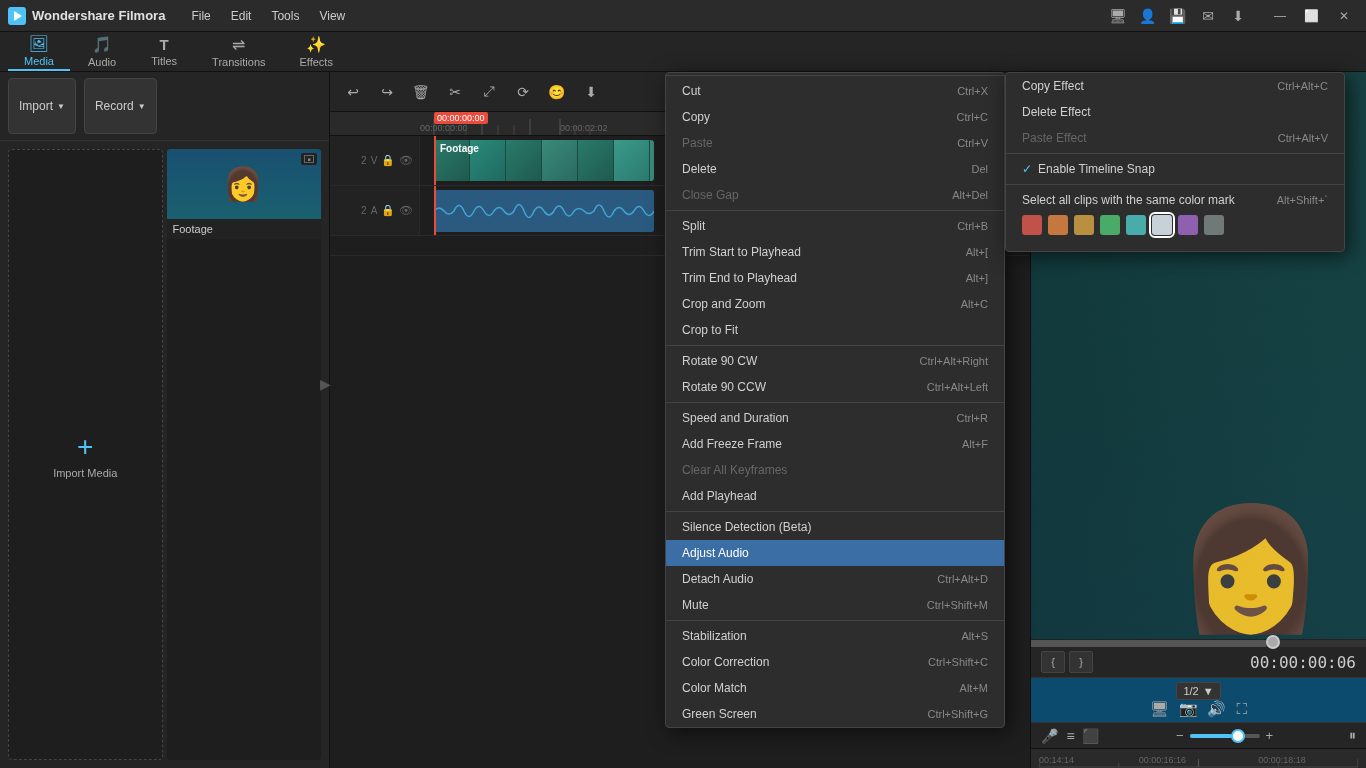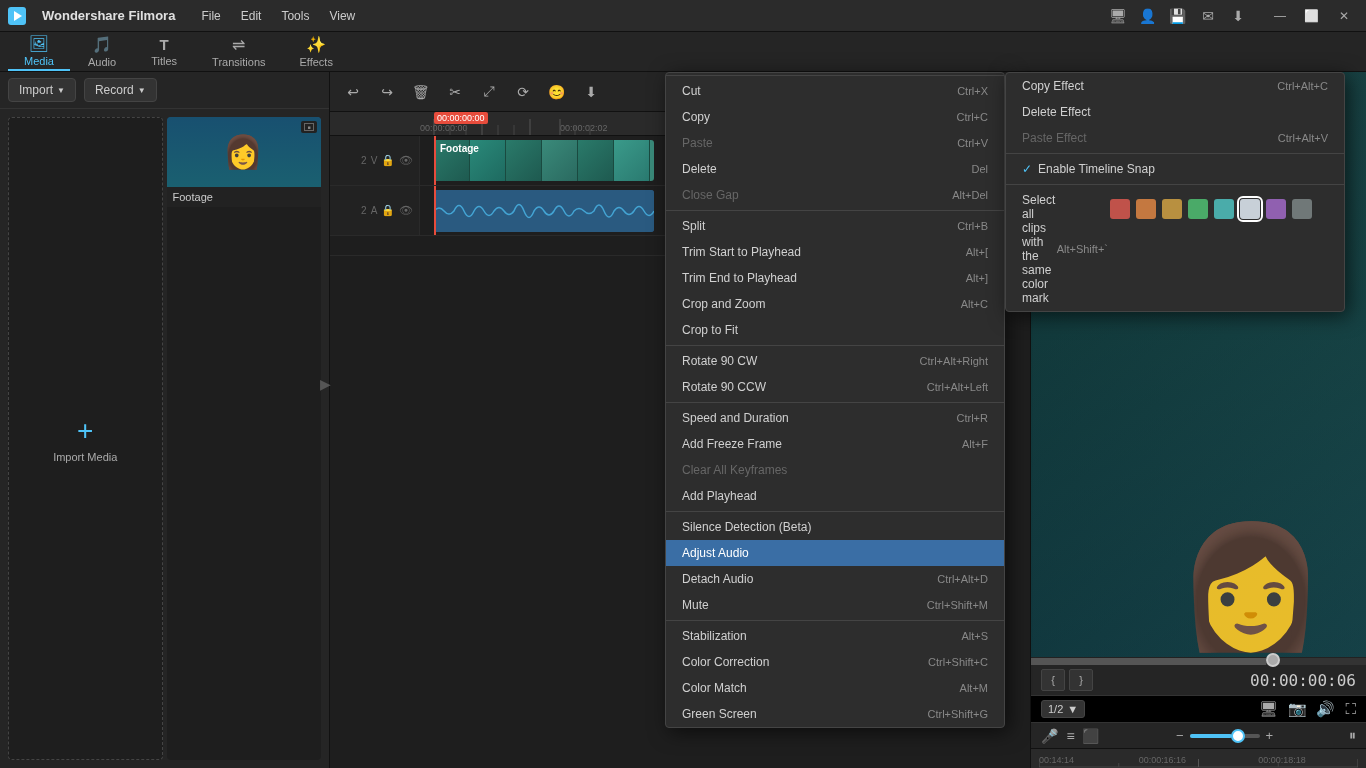--- a/index.html
+++ b/index.html
@@ -1,41 +1,41 @@
 <!DOCTYPE html>
 <html><head>
   <meta charset="utf-8">
   <style>
     * { margin: 0; padding: 0; box-sizing: border-box; }
     body { width: 1366px; height: 768px; overflow: hidden; background: #1e1e1e; font-family: 'Segoe UI', Arial, sans-serif; font-size: 13px; color: #d0d0d0; }
 
     
     .titlebar { display: flex; align-items: center; height: 32px; background: #2b2b2b; padding: 0 8px; border-bottom: 1px solid #111; }
-    .titlebar .logo { display: flex; align-items: center; gap: 16px; color: #e0e0e0; font-size: 13px; font-weight: 600; margin-right: 16px; }
+    .titlebar .logo { display: flex; align-items: center; gap: 6px; color: #e0e0e0; font-size: 13px; font-weight: 600; margin-right: 16px; }
     .titlebar .logo svg { width: 18px; height: 18px; }
     .menu-bar { display: flex; gap: 0; }
     .menu-bar .menu-item { padding: 4px 10px; color: #ccc; font-size: 12px; cursor: pointer; }
     .titlebar-right { margin-left: auto; display: flex; align-items: center; gap: 10px; }
     .titlebar-right .tb-icon { width: 20px; height: 20px; display: flex; align-items: center; justify-content: center; color: #aaa; cursor: pointer; font-size: 14px; }
     .win-controls { display: flex; gap: 4px; margin-left: 8px; }
     .win-btn { width: 28px; height: 28px; display: flex; align-items: center; justify-content: center; color: #aaa; font-size: 12px; cursor: pointer; }
 
     
     .nav-tabs { display: flex; align-items: stretch; height: 40px; background: #252525; border-bottom: 1px solid #111; padding: 0 8px; gap: 2px; }
     .nav-tab { display: flex; flex-direction: column; align-items: center; justify-content: center; padding: 0 16px; cursor: pointer; color: #aaa; font-size: 11px; gap: 2px; min-width: 60px; }
     .nav-tab .tab-icon { font-size: 16px; }
     .nav-tab.active { color: #4fc3f7; border-bottom: 2px solid #4fc3f7; }
 
     
     .main-layout { display: flex; height: calc(768px - 32px - 40px); }
 
     
     .left-panel { width: 330px; background: #252525; border-right: 1px solid #111; display: flex; flex-direction: column; flex-shrink: 0; }
     .left-panel-header { display: flex; align-items: center; padding: 6px 8px; gap: 8px; border-bottom: 1px solid #333; }
-    .btn-dropdown { display: flex; align-items: center; gap: 4px; background: #333; border: 1px solid #444; border-radius: 4px; padding: 4px 10px; cursor: pointer; color: #ccc; font-size: 12px; }
+    .btn-dropdown { display: flex; align-items: center; gap: 4px; background: #333; border: 1px solid #444; border-radius: 4px; padding: 20px 10px; cursor: pointer; color: #ccc; font-size: 12px; }
     .btn-dropdown .chevron { font-size: 8px; }
     .media-grid { display: grid; grid-template-columns: 1fr 1fr; gap: 4px; padding: 8px; flex: 1; }
     .media-card { background: #1e1e1e; border-radius: 4px; overflow: hidden; cursor: pointer; position: relative; }
     .media-card.import-card { border: 1px dashed #444; display: flex; flex-direction: column; align-items: center; justify-content: center; min-height: 90px; color: #666; gap: 4px; }
     .media-card.import-card .plus { font-size: 28px; color: #4fc3f7; }
     .media-card.import-card .label { font-size: 11px; color: #aaa; }
     .footage-card { min-height: 90px; }
     .footage-label { padding: 4px 6px; font-size: 11px; color: #ccc; background: #222; }
 
     
@@ -389,21 +389,21 @@
       <div class="ctx-item disabled">
         <span>Paste Effect</span>
         <span class="ctx-shortcut">Ctrl+Alt+V</span>
       </div>
       <div class="ctx-separator"></div>
       <div class="ctx-enable-item">
         <span style="color:#4fc3f7; font-size:12px;">✓</span>
         <span>Enable Timeline Snap</span>
       </div>
       <div class="ctx-separator"></div>
-      <div class="ctx-item" style="flex-direction:row; align-items:flex-start; gap:2px;">
+      <div class="ctx-item" style="flex-direction:column; align-items:flex-start; gap:2px;">
         <div style="display:flex; justify-content:space-between; width:100%; align-items:center;">
           <span>Select all clips with the same color mark</span>
           <span class="ctx-shortcut">Alt+Shift+`</span>
         </div>
         <div class="color-swatches" style="padding-left:0; padding-top:6px;">
           <div class="swatch" style="background:#c0524a;"></div>
           <div class="swatch" style="background:#c47840;"></div>
           <div class="swatch" style="background:#b89040;"></div>
           <div class="swatch" style="background:#4aaa68;"></div>
           <div class="swatch" style="background:#4aacaa;"></div>
@@ -435,21 +435,21 @@
     </div>
 
     <div style="display:flex; align-items:center; justify-content:space-between; padding:4px 10px; background:#252525;">
       <div style="display:flex; align-items:center; gap:4px;">
         <div class="bracket-btn">{</div>
         <div class="bracket-btn">}</div>
       </div>
       <span style="font-size:16px; color:#ccc; font-family:monospace;">00:00:00:06</span>
     </div>
 
-    <div style="display:flex; align-items:center; justify-content:space-between; padding:4px 10px; background:#000000; border-top:1px solid #333;">
+    <div style="display:flex; align-items:center; justify-content:space-between; padding:4px 10px; background:#0c4a6e; border-top:1px solid #333;flex-direction:column;">
       <div class="transport-select">
         <span>1/2</span>
         <span>▼</span>
       </div>
       <div class="transport-icons">
         <span class="tr-icon">🖥</span>
         <span class="tr-icon">📷</span>
         <span class="tr-icon">🔊</span>
         <span class="tr-icon">⛶</span>
       </div>

